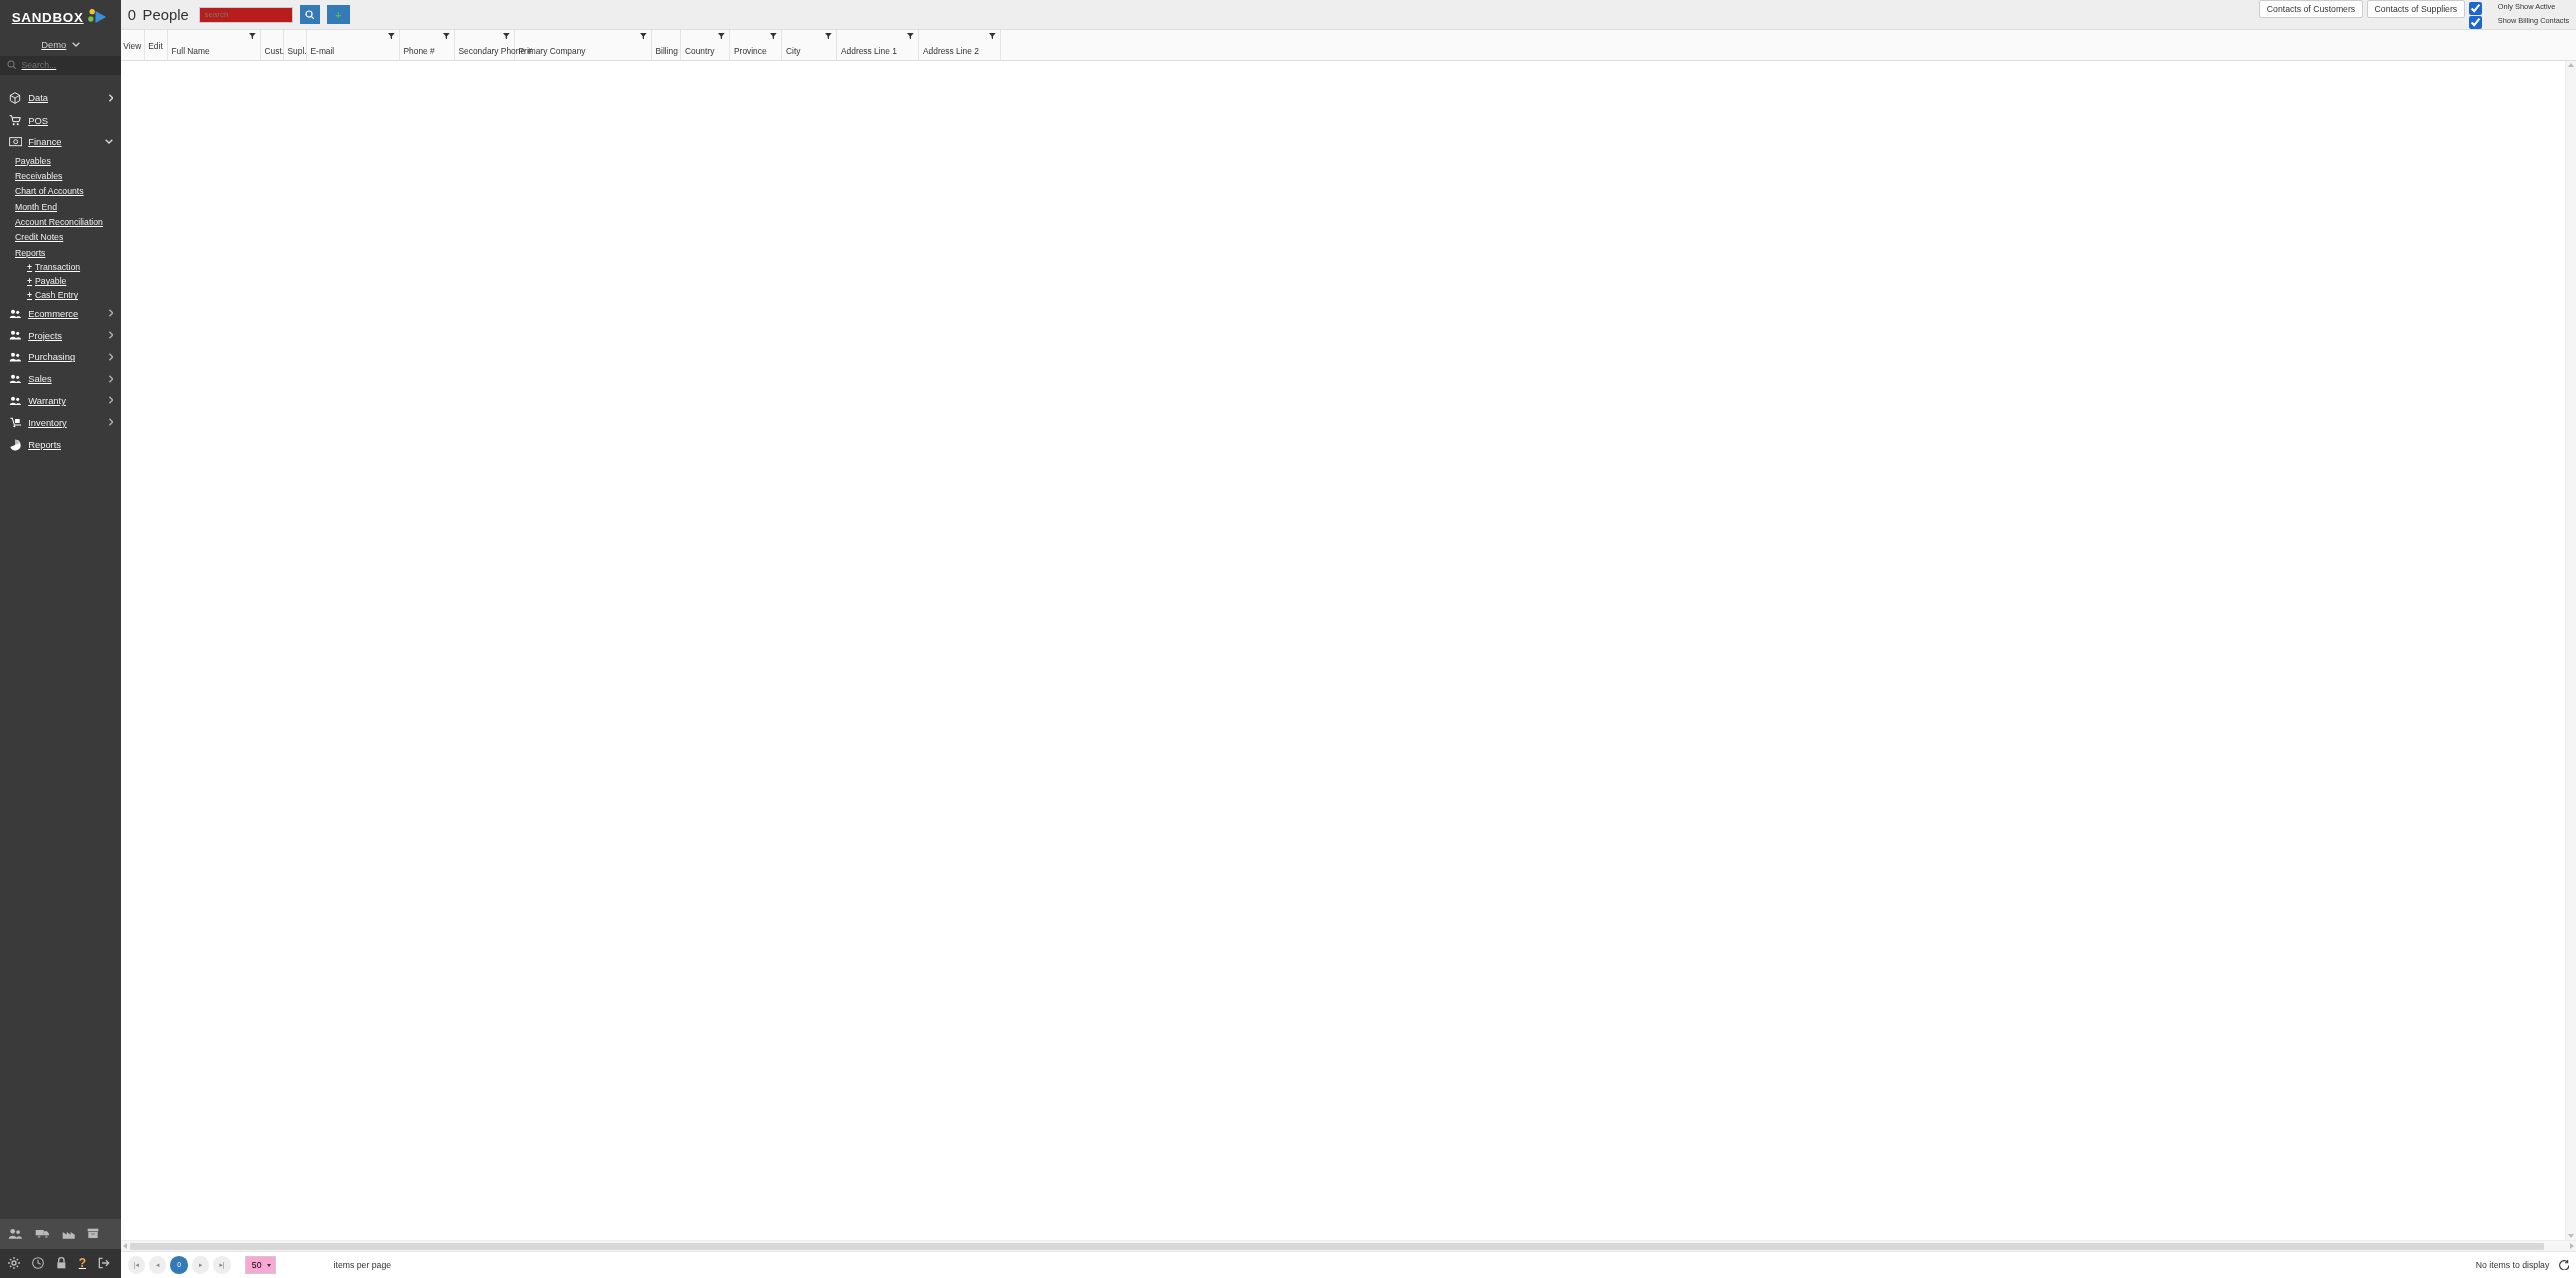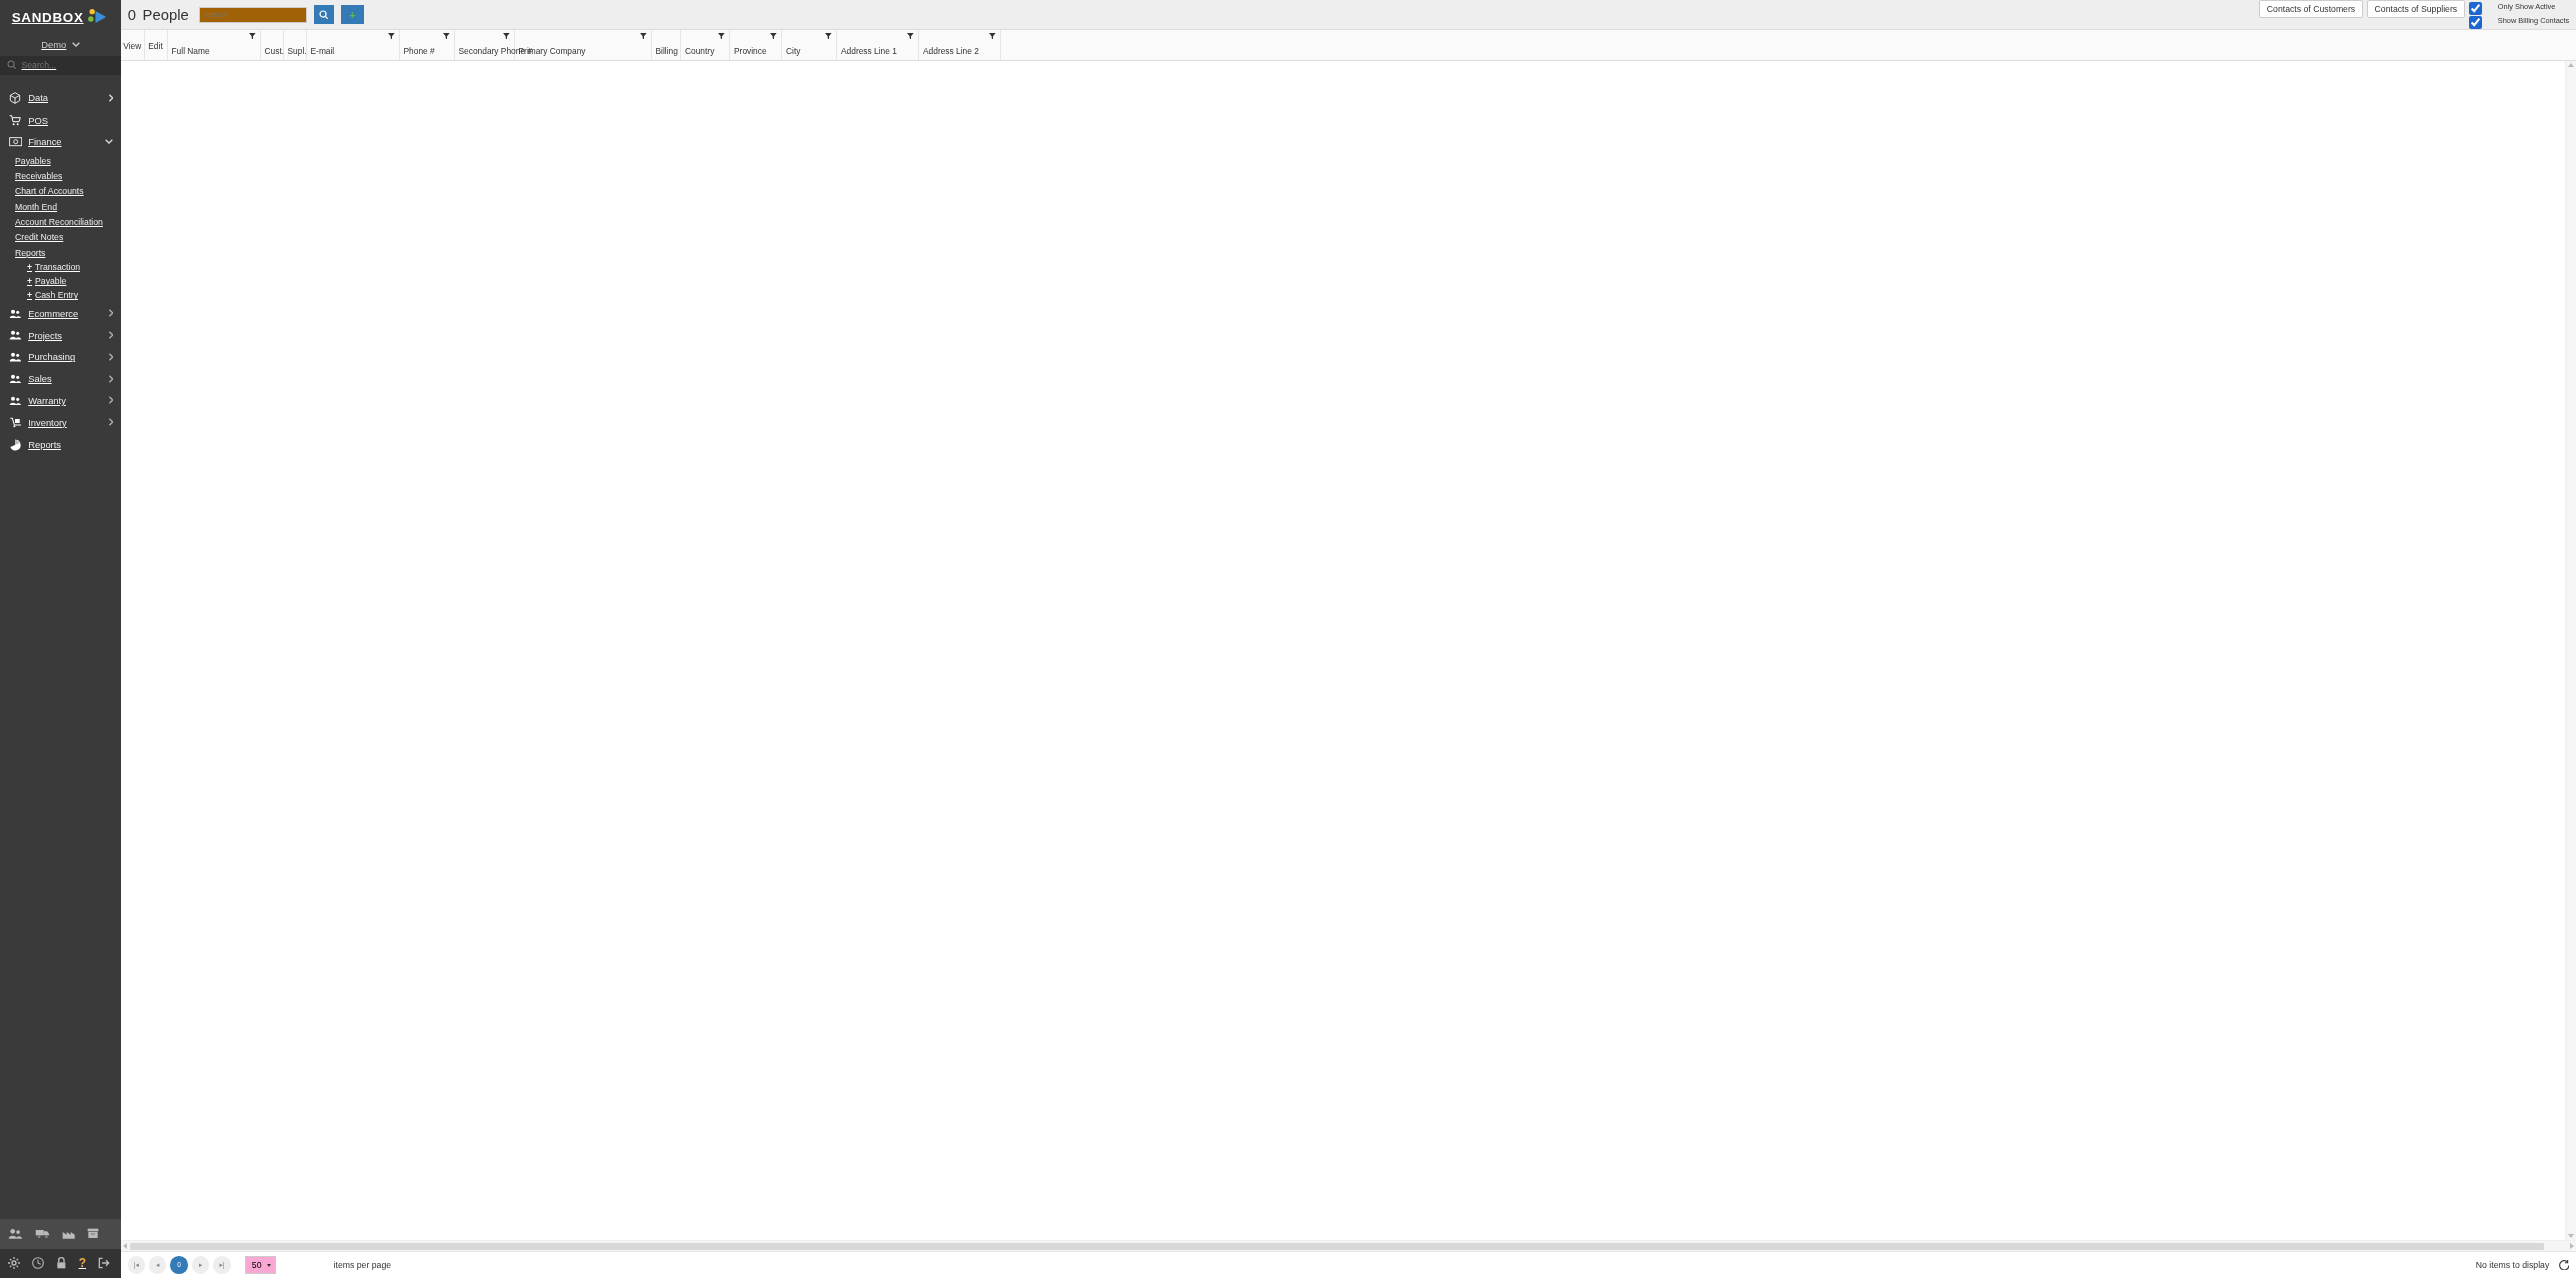--- a/index.html
+++ b/index.html
@@ -31,21 +31,21 @@
 .bottom-strip1 span, .bottom-strip2 span { color: #bbb; cursor: pointer; display: inline-flex; }
 .bottom-strip2 { height: 29.5px; background: #333; display: flex; align-items: center; justify-content: flex-start; gap: 12px; padding: 0 8px; }
 .help-q { color: #f0ad4e !important; font-weight: 700; font-size: 12px; }
 
 
 .main { flex: 1; display: flex; flex-direction: column; height: 100vh; min-width: 0; }
 
 .topbar { height: 30px; background: #eee; border-bottom: 0.7px solid #ddd; display: flex; align-items: center; padding: 0 6.7px; gap: 6.7px; }
 .count { font-size: 14.8px; color: #333; }
 .title { font-size: 14.8px; color: #333; margin-right: 4px; }
-.tsearch { width: 108px; height: 16px; border: 0.7px solid #ccc; padding: 0 4px; font-size: 8px; background: #a16207; }
+.tsearch { width: 94px; height: 16px; border: 0.7px solid #ccc; padding: 0 4px; font-size: 8px; background: #b91c1c; }
 .btn { height: 19px; min-width: 20px; border: none; cursor: pointer; display: inline-flex; align-items: center; justify-content: center; }
 .btn-search { background: #337ab7; color: #fff; }
 .btn-add { background: #337ab7; color: #5cb85c; font-weight: 700; font-size: 10.7px; }
 .top-right { margin-left: auto; display: flex; align-items: flex-start; gap: 4px; }
 .link-btn { background: #fff; border: 0.7px solid #ccc; border-radius: 2px; padding: 2.7px 6.7px; font-size: 8.7px; color: #333; cursor: pointer; }
 .chk-col { display: flex; flex-direction: column; font-size: 7.4px; color: #333; gap: 1.3px; padding-top: 1.3px; }
 .chk-col label { display: flex; align-items: flex-start; gap: 16px; white-space: nowrap; }
 .chk-col input { accent-color: #1e66d0; }
 
 .grid-head { display: flex; border-bottom: 0.7px solid #ddd; background: #fafafa; height: 31px; overflow: hidden; }

